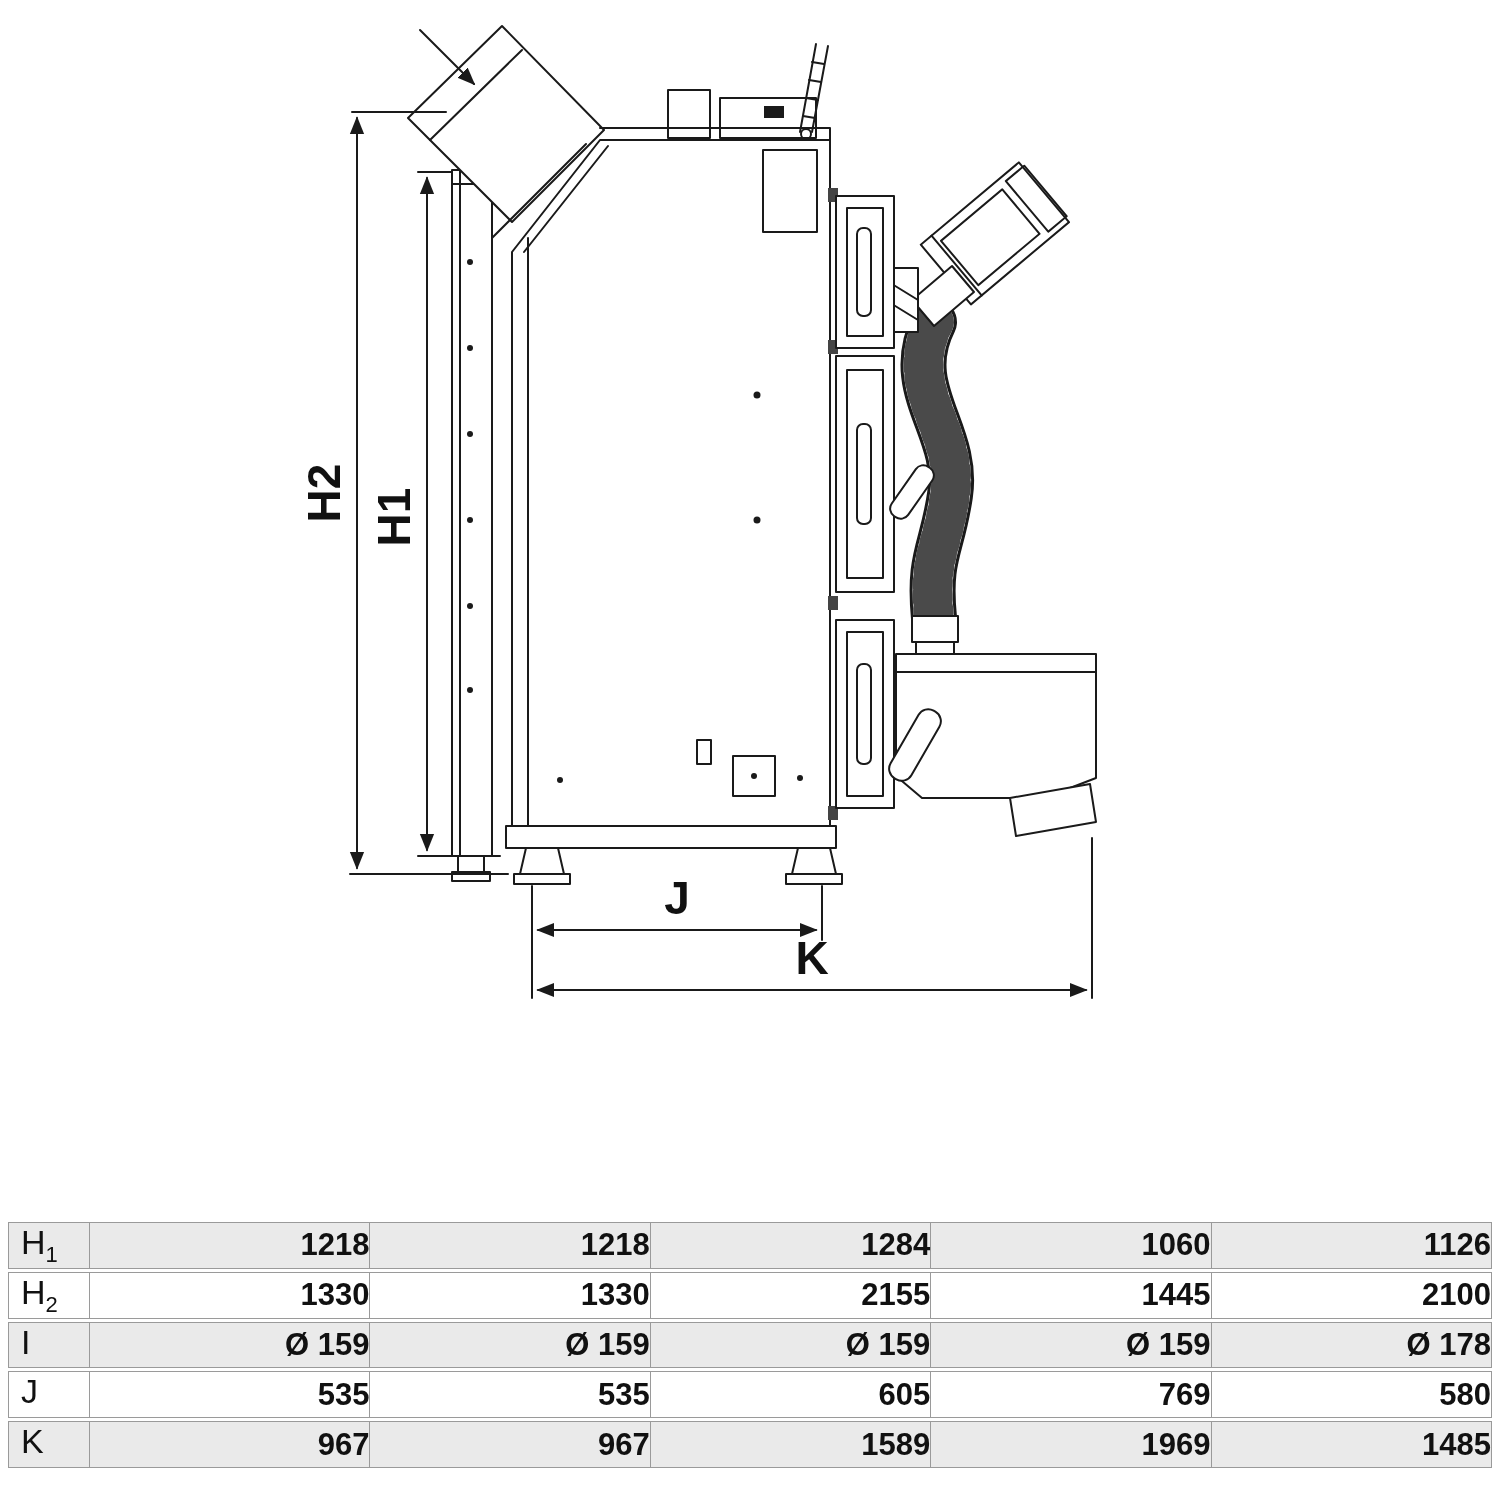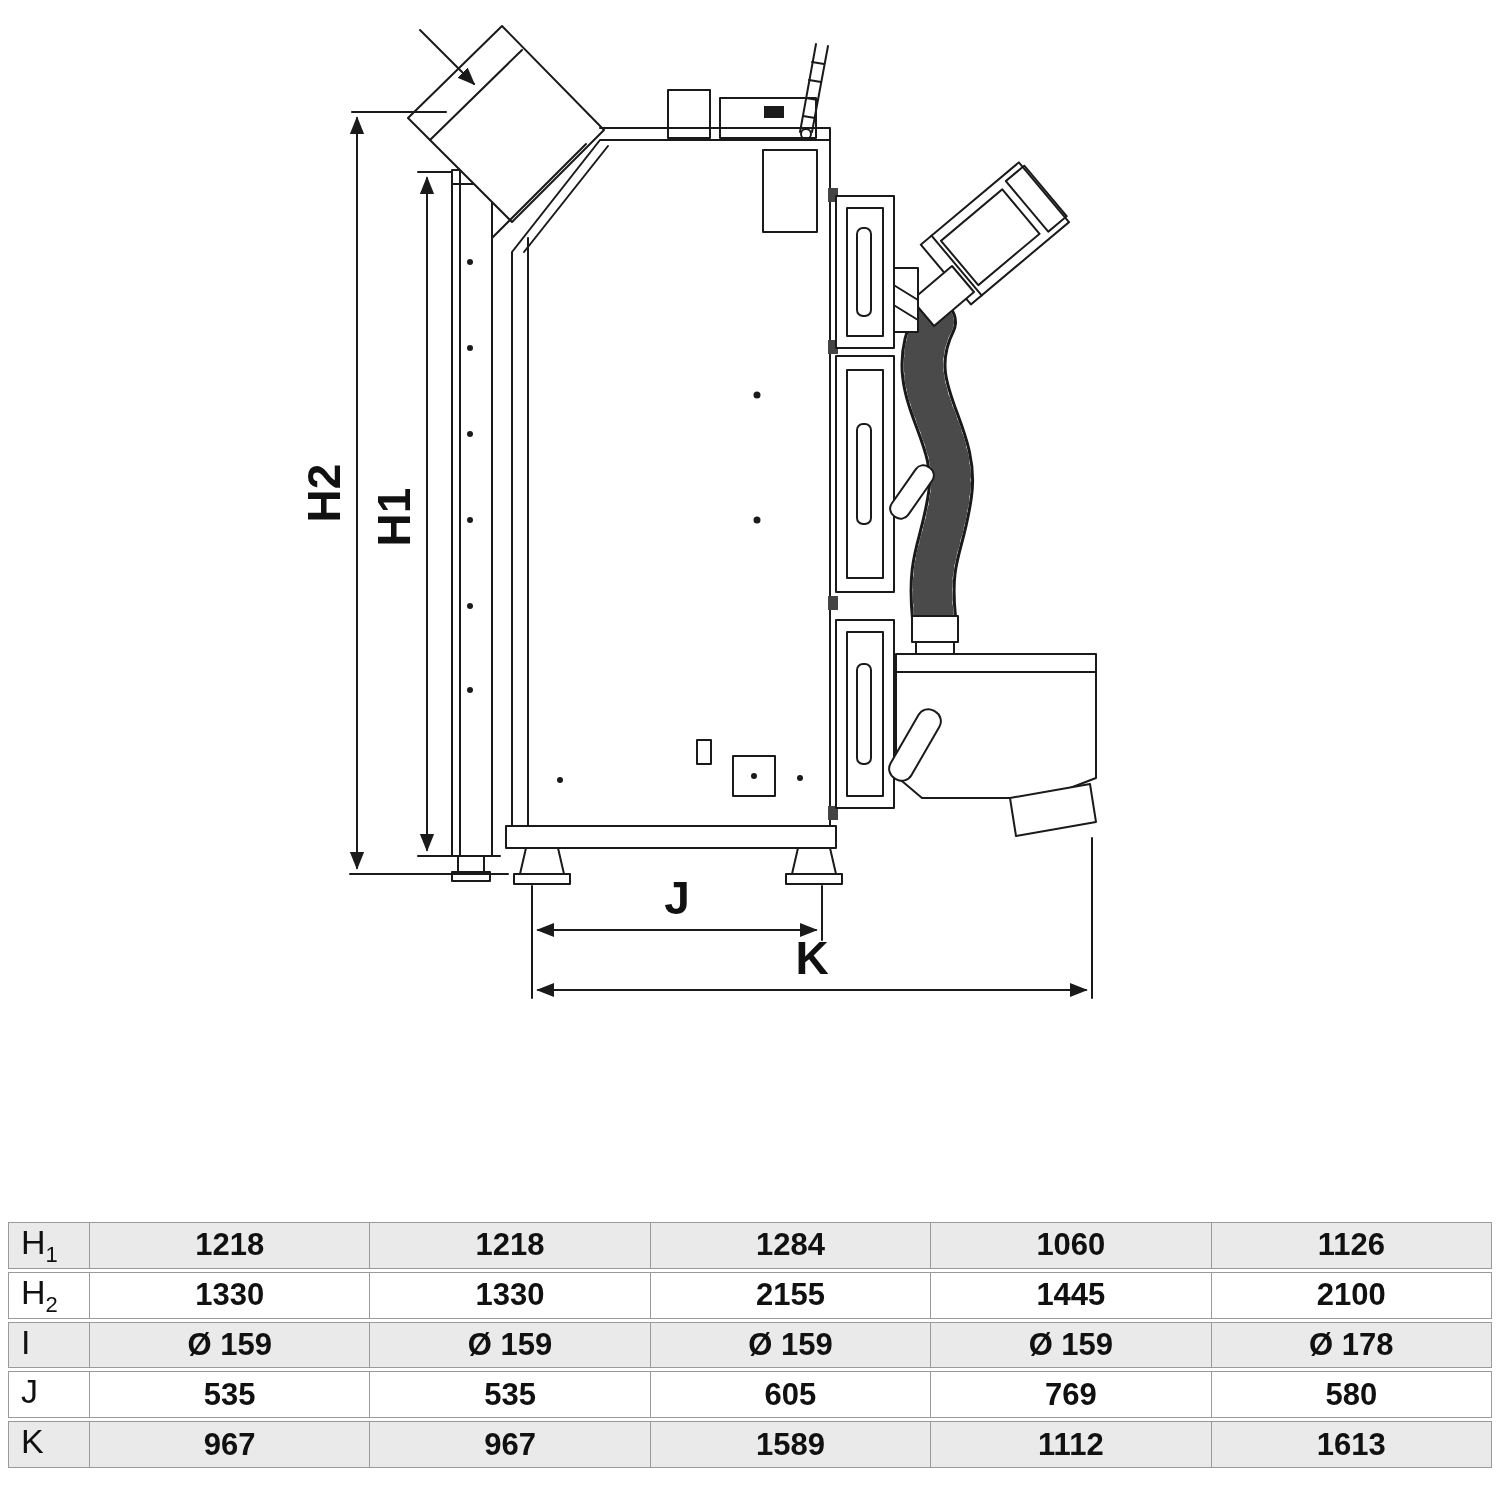--- a/index.html
+++ b/index.html
@@ -37,21 +37,21 @@
   .spec-table th {
     border-left: 1.5px solid #9a9a9a;
     width: 82px;
     text-align: left;
     padding-left: 12px;
     font-size: 34px;
     font-weight: 500;
   }
   .spec-table th sub { font-size: 22px; }
   .spec-table td {
-    text-align: center;
+    text-align: right;
     font-size: 31px;
     font-weight: 700;
   }
 </style>
 </head>
 <body>
 
 <div class="diagram-wrap">
 <svg width="1500" height="1205" viewBox="0 0 1500 1205">
   <defs>
@@ -249,17 +249,17 @@
       <td>535</td>
       <td>605</td>
       <td>769</td>
       <td>580</td>
     </tr>
     <tr>
       <th><span>K</span><sub></sub></th>
       <td>967</td>
       <td>967</td>
       <td>1589</td>
-      <td>1112</td>
-      <td>1613</td>
+      <td>1969</td>
+      <td>1485</td>
     </tr>
   </tbody>
 </table>
 
 </body></html>

